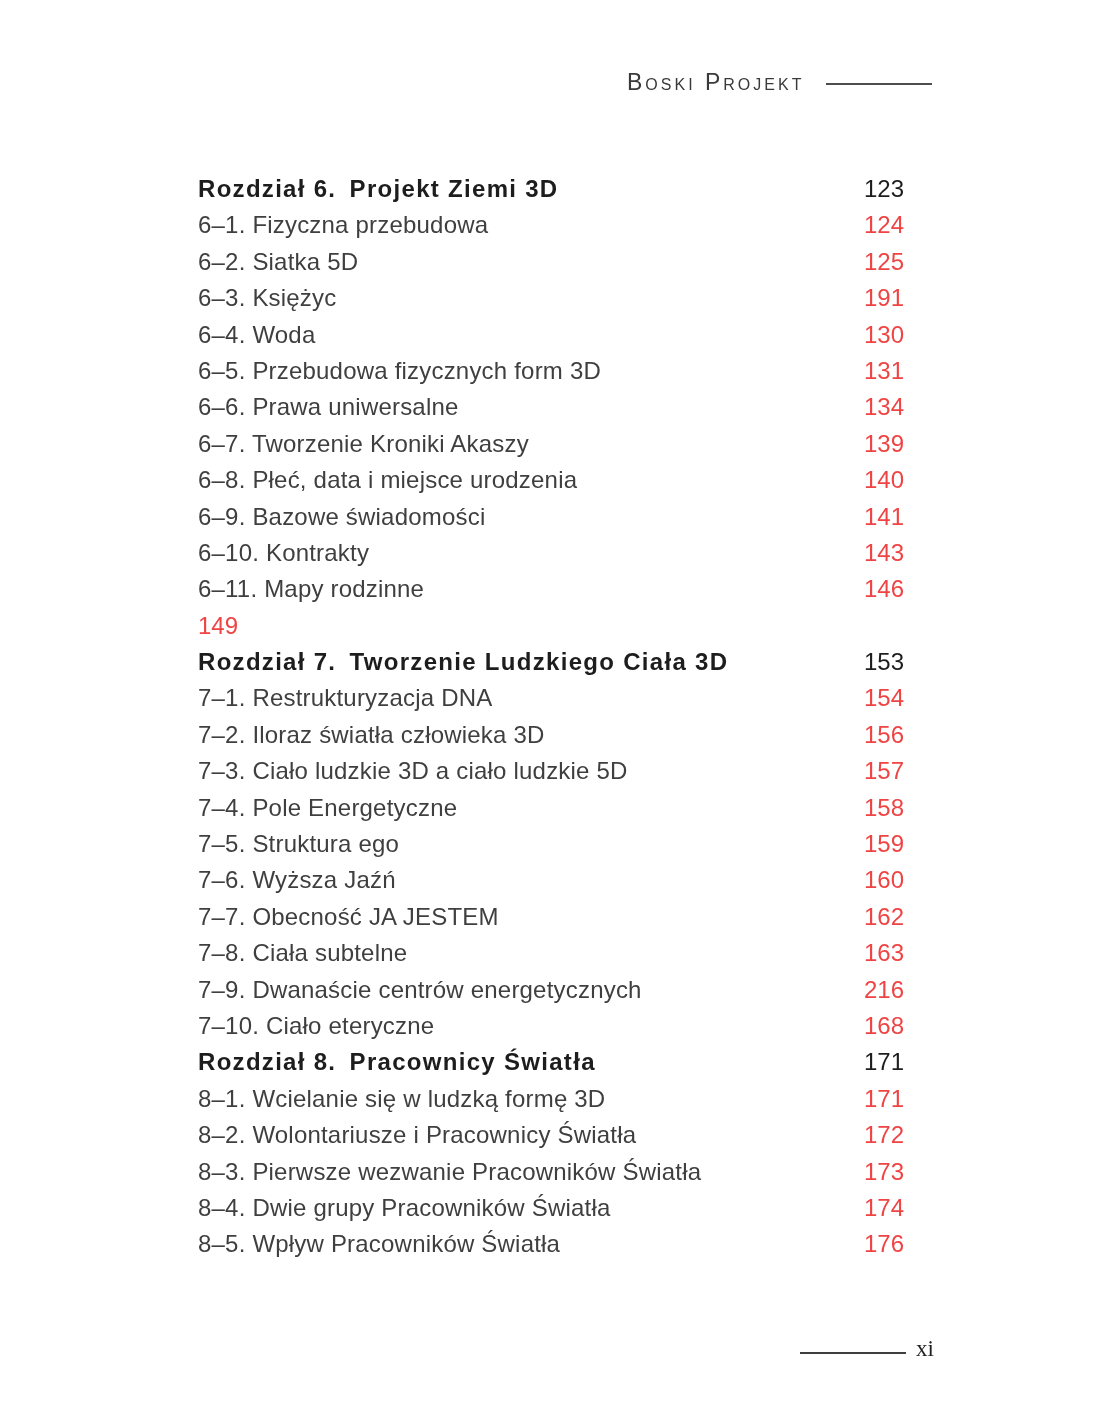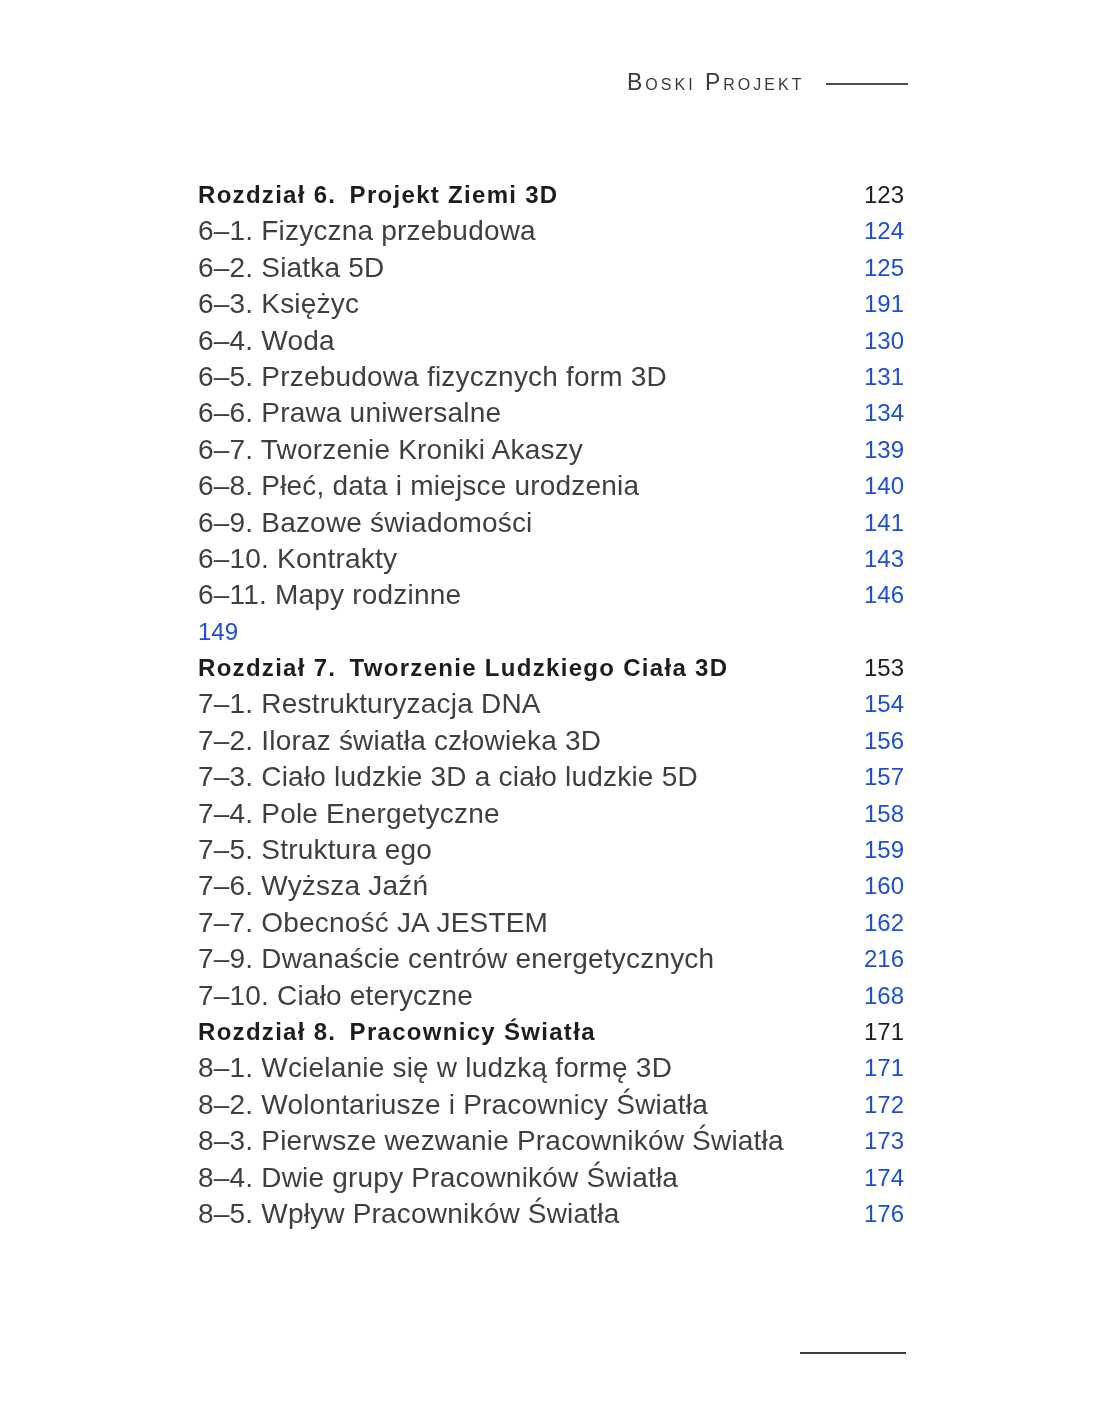--- a/index.html
+++ b/index.html
@@ -7,20 +7,21 @@
     padding: 0;
     background: #ffffff;
   }
   .page {
     position: relative;
     width: 908px;
     height: 1422px;
     background: #ffffff;
     font-family: "Liberation Sans", sans-serif;
     overflow: hidden;
+    padding-left: 32px;
   }
   
   .book-title {
     position: absolute;
     top: 69px;
     left: 627px;
     font-size: 23px;
     font-weight: 400;
     font-variant: small-caps;
     letter-spacing: 3px;
@@ -32,39 +33,39 @@
     top: 83px;
     left: 826px;
     width: 106px;
     height: 0;
     border-top: 2px solid #4d4d4d;
   }
   
   .toc {
     position: absolute;
     left: 198px;
-    top: 177px;
+    top: 171px;
     width: 706px;
   }
   .toc-chapter + .toc-chapter { }
   .toc-row {
     display: flex;
     justify-content: space-between;
     height: 36.4px;
     line-height: 36.4px;
     white-space: nowrap;
   }
   .toc-title {
-    font-size: 28px;
+    font-size: 24px;
     color: #3f3f3f;
     letter-spacing: 0.2px;
   }
   .toc-page {
     font-size: 24px;
-    color: #1d4ed8;
+    color: #ef4444;
   }
   .chapter-row .toc-title {
     font-weight: 700;
     color: #1d1d1d;
     letter-spacing: 1.3px;
     font-size: 24px;
   }
   .chapter-row .toc-page {
     font-weight: 400;
     color: #1d1d1d;
@@ -178,20 +179,24 @@
         </div>
         <div class="toc-row entry-row">
           <span class="toc-title">7–6. Wyższa Jaźń</span>
           <span class="toc-page">160</span>
         </div>
         <div class="toc-row entry-row">
           <span class="toc-title">7–7. Obecność JA JESTEM</span>
           <span class="toc-page">162</span>
         </div>
         <div class="toc-row entry-row">
+          <span class="toc-title">7–8. Ciała subtelne</span>
+          <span class="toc-page">163</span>
+        </div>
+        <div class="toc-row entry-row">
           <span class="toc-title">7–9. Dwanaście centrów energetycznych</span>
           <span class="toc-page">216</span>
         </div>
         <div class="toc-row entry-row">
           <span class="toc-title">7–10. Ciało eteryczne</span>
           <span class="toc-page">168</span>
         </div>
       </section>
       <section class="toc-chapter">
         <div class="toc-row chapter-row">

